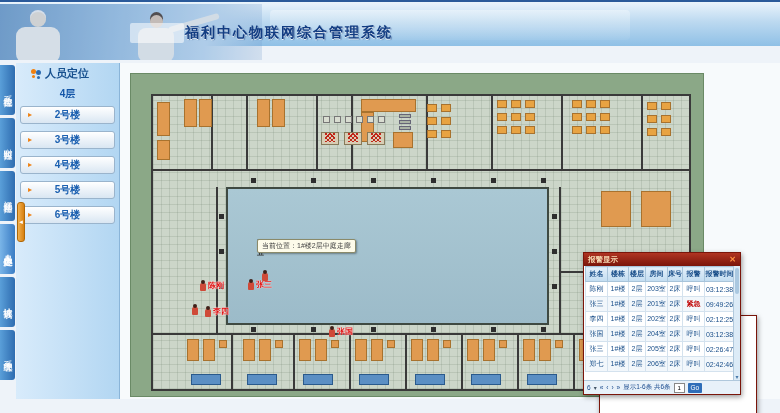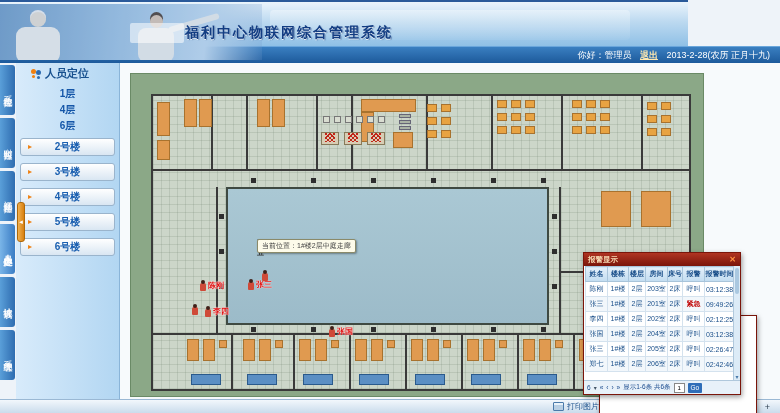--- a/index.html
+++ b/index.html
@@ -1,19 +1,19 @@
 <!DOCTYPE html>
 <html><head>
 <meta charset="utf-8">
 <style>
   html,body{margin:0;padding:0;}
   body{width:780px;height:413px;overflow:hidden;font-family:"Liberation Sans",sans-serif;background:#dce9f5;}
   .app{position:relative;width:780px;height:413px;overflow:hidden;background:#eef3f9;}
   
-  .hdr{position:absolute;left:0;top:0;width:688px;height:46px;background:linear-gradient(180deg,#eaf4fc 0%,#bcd9f0 45%,#8fc0e6 100%);border-top:2px solid #2a5a9a;box-sizing:border-box;}
+  .hdr{position:absolute;left:0;top:0;width:780px;height:46px;background:linear-gradient(180deg,#eaf4fc 0%,#bcd9f0 45%,#8fc0e6 100%);border-top:2px solid #2a5a9a;box-sizing:border-box;}
   .photo{position:absolute;left:0;top:2px;width:262px;height:56px;z-index:5;overflow:hidden;background:linear-gradient(95deg,#6f9cc8 0%,#9ec3e4 45%,#c2dcf2 78%,rgba(194,220,242,0) 100%);}
   .photo .ph-head1{position:absolute;left:30px;top:8px;width:16px;height:15px;border-radius:50%;background:#e9e2d7;box-shadow:0 -2px 0 #f4f4f4;}
   .photo .ph-body1{position:absolute;left:16px;top:23px;width:44px;height:36px;border-radius:9px;background:#f3f3f0;}
   .photo .ph-head2{position:absolute;left:150px;top:11px;width:13px;height:13px;border-radius:50%;background:#dcc6b2;box-shadow:0 -3px 0 #4a3a30;}
   .photo .ph-body2{position:absolute;left:138px;top:24px;width:36px;height:34px;border-radius:8px;background:#eff0ee;}
   .photo .ph-arm{position:absolute;left:168px;top:16px;width:52px;height:6px;border-radius:3px;background:#eff0ee;transform:rotate(-16deg);}
   .photo .ph-tint{position:absolute;inset:0;background:rgba(110,150,200,.22);}
   .skyline{position:absolute;left:270px;top:8px;width:360px;height:30px;z-index:4;background:
     linear-gradient(rgba(255,255,255,.35),rgba(255,255,255,.05));border-radius:4px;}
   .app-title{position:absolute;left:185px;top:22px;z-index:7;font-size:14px;font-weight:bold;letter-spacing:2px;color:#123c82;
@@ -119,48 +119,41 @@
       <div class="ph-head1"></div>
       <div class="ph-arm"></div>
       <div class="ph-body2"></div>
       <div class="ph-head2"></div>
       <div class="ph-tint"></div>
     </div>
     <div class="app-title">福利中心物联网综合管理系统</div>
     <div class="censor"></div>
   </div>
 
-  <div class="userbar">
-    <span>你好：管理员</span>
-    <span class="lnk">退出</span>
-    <span>2013-2-28(农历 正月十九)</span>
-  </div>
 
   <div class="tabstrip">
       <div class="vtab">系统监控</div>
       <div class="vtab">实时监控</div>
       <div class="vtab">视频监控</div>
       <div class="vtab active">人员定位</div>
       <div class="vtab">统计报表</div>
       <div class="vtab">系统管理</div>
     </div>
 
   <div class="sidepanel">
     <div class="panel-head">
       <span class="ppl-ico">
           <i></i>
           <b></b>
         </span>
       <span>人员定位</span>
     </div>
     <div class="floor-list">
-        <div class="floor">1层</div>
         <div class="floor alarm">2层</div>
         <div class="floor">4层</div>
-        <div class="floor">6层</div>
       </div>
     <div class="building-list">
         <div class="bbtn">
           <div class="barrow">▸</div>
           <div class="blabel">2号楼</div>
         </div>
         <div class="bbtn">
           <div class="barrow">▸</div>
           <div class="blabel">3号楼</div>
         </div>
@@ -444,35 +437,14 @@
       <span class="nav">«</span>
       <span class="nav">‹</span>
       <span class="nav">›</span>
       <span class="nav">»</span>
       <span>显示1-6条 共6条</span>
       <input value="1" style="">
       <span class="go">Go</span>
     </div>
   </div>
 
-  <div class="statusbar">
-    <div class="sb-item">
-      <span class="ic-printer"></span>
-      <span>打印图片</span>
-    </div>
-    <div class="sb-item">
-      <span class="ic-down"></span>
-      <span>下载</span>
-      <span class="caret">▾</span>
-    </div>
-    <div class="sb-item">
-      <span class="ic-mag"></span>
-      <span>100%</span>
-      <span class="caret">▾</span>
-    </div>
-    <span class="pm">−</span>
-    <div class="slider">
-        <div class="sl-thumb"></div>
-      </div>
-    <span class="pm">+</span>
-  </div>
 
 </div>
 
 </body></html>

